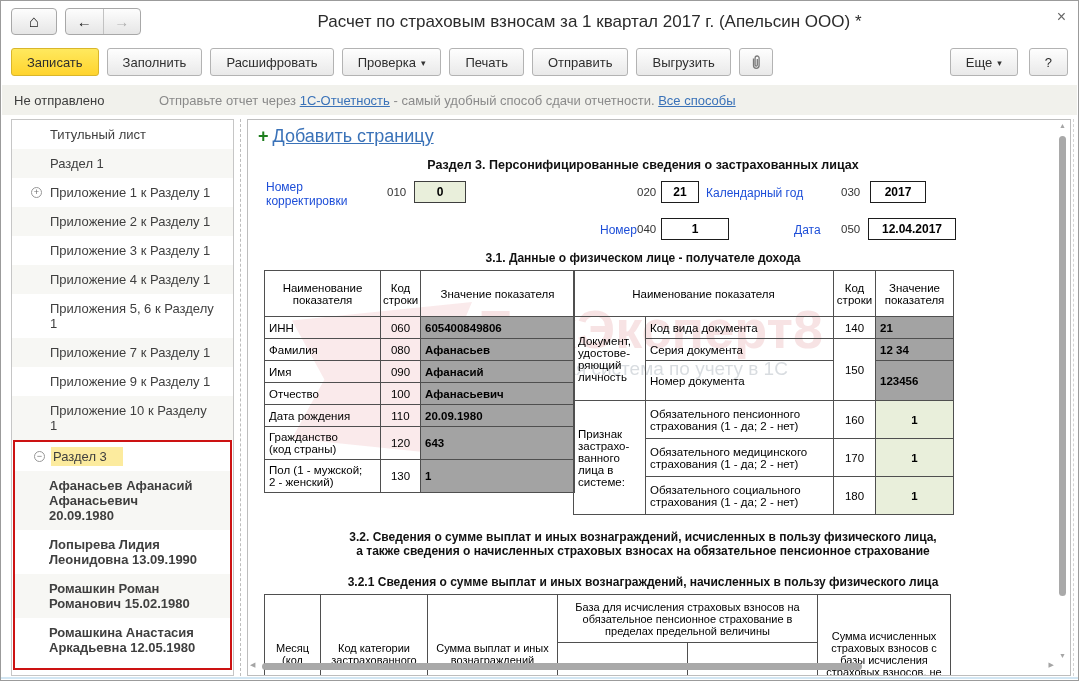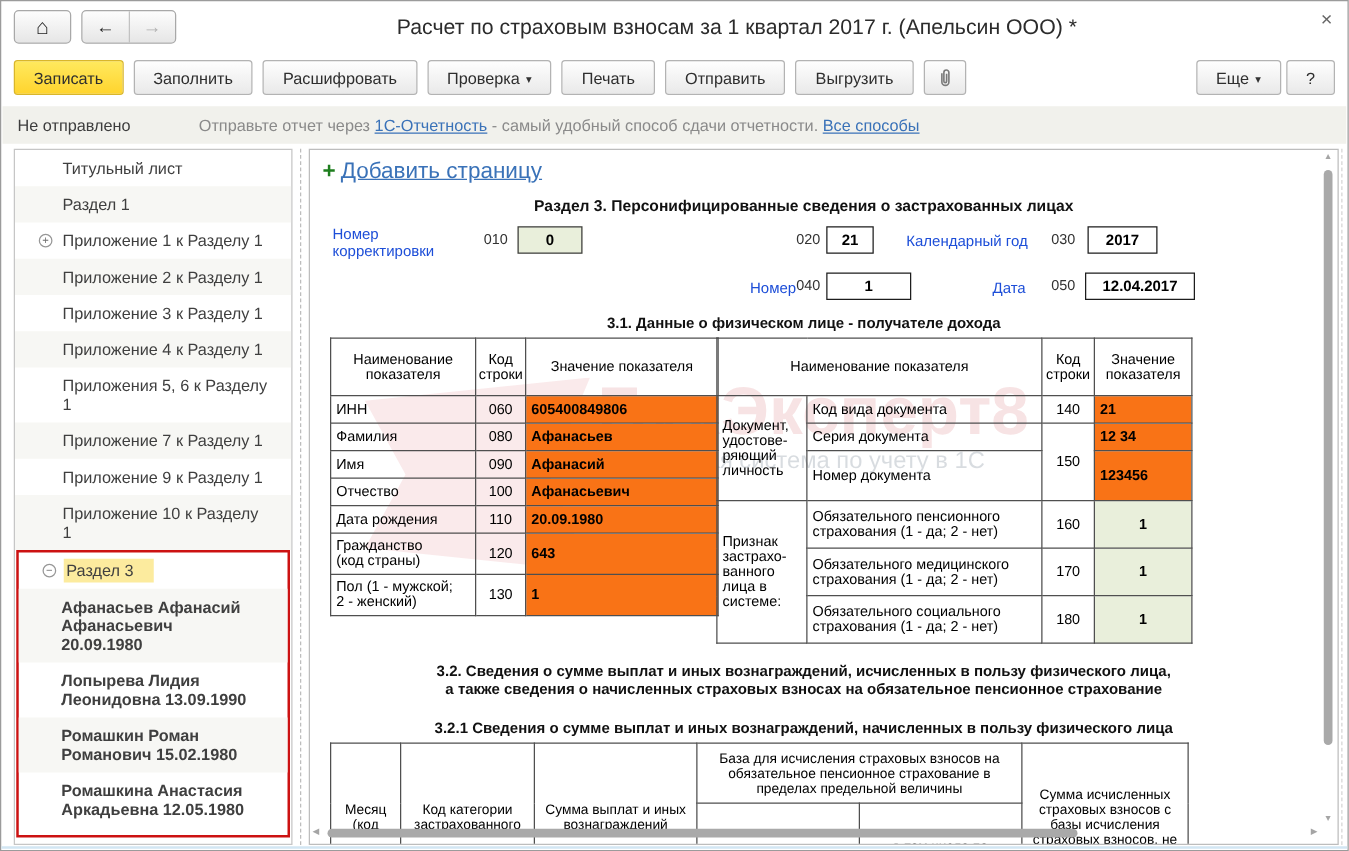--- a/index.html
+++ b/index.html
@@ -13,21 +13,21 @@
   .home{left:10px;width:46px;font-size:17px;}
   .navpair{left:64px;width:76px;padding:0;}
   .navpair .half{flex:1;text-align:center;font-size:15px;line-height:25px;}
   .navpair .half.back{border-right:1px solid #c2c2c2;font-weight:bold;}
   .navpair .half.fwd{color:#b0b0b0;font-weight:bold;}
   .win-title{position:absolute;left:140px;right:40px;top:11px;text-align:center;
              font-size:17px;color:#2b2b2b;white-space:nowrap;overflow:hidden;}
   .close-x{position:absolute;top:8px;right:12px;font-size:16px;color:#666;cursor:pointer;line-height:16px;}
   
   .toolbar{position:absolute;left:10px;top:47px;display:flex;gap:8px;align-items:center;}
-  .toolbar-right{position:absolute;right:10px;top:47px;display:flex;gap:4px;align-items:center;}
+  .toolbar-right{position:absolute;right:10px;top:47px;display:flex;gap:11px;align-items:center;}
   .btn{height:28px;padding:12px 15px;border:1px solid #b3b3b3;border-radius:3px;
        background:linear-gradient(#fefefe,#e9e9e9);font-size:13px;color:#2e2e2e;
        display:flex;align-items:center;gap:5px;cursor:pointer;box-sizing:border-box;white-space:nowrap;}
   .btn.primary{background:linear-gradient(#ffe95e,#ffd42e);border-color:#d9b62b;}
   .btn .caret{font-size:9px;color:#333;margin-top:2px;}
   .btn.iconic{padding:0 10px;}
   
   .statusbar{position:absolute;left:1px;right:1px;top:84px;height:30px;background:#f1f1ec;
              display:flex;align-items:center;font-size:13px;}
   .status-state{margin-left:12px;color:#3d3d3d;width:145px;}
@@ -60,21 +60,21 @@
   .fbox{position:absolute;height:20px;border:1px solid #1d1d1d;background:#fff;font-weight:bold;
         font-size:12px;text-align:center;line-height:20px;color:#000;box-sizing:content-box;cursor:text;}
   .fbox.green{background:#e9efdb;border-color:#3e3e3e;}
   .sub-title{position:absolute;left:0;width:790px;text-align:center;font-weight:bold;font-size:12px;color:#111;}
   
   table.grid{border-collapse:collapse;position:absolute;table-layout:fixed;}
   table.grid th,table.grid td{border:1px solid #4f4f4f;font-size:11.5px;padding:1px 4px;
         color:#000;overflow:hidden;box-sizing:border-box;}
   table.grid th{font-weight:normal;text-align:center;vertical-align:middle;padding:2px;}
   td.c{text-align:center;}
-  td.val{background:#f97316;font-weight:bold;margin-top:6px;}
+  td.val{background:#a3a3a3;font-weight:bold;margin-top:6px;}
   td.valc{background:#e9efdb;font-weight:bold;text-align:center;}
   td.grp{vertical-align:middle;}
   tr.h22{height:22px;} tr.h33{height:33px;} tr.h40{height:40px;} tr.h38{height:38px;}
   tr.hhead{height:46px;}
   
   table.t321 td{vertical-align:middle;font-size:11px;text-align:center;}
   td.vtop{vertical-align:top;padding-top:6px;}
   
   .vscroll{position:absolute;right:2px;top:2px;width:11px;bottom:16px;}
   .vscroll .arr{position:absolute;left:0;width:11px;font-size:7px;color:#a5a5a5;text-align:center;cursor:pointer;}
@@ -187,21 +187,21 @@
   <div class="sec-title">Раздел 3. Персонифицированные сведения о застрахованных лицах</div>
 
   <div class="flabel pre" style="left:18px;top:60px;width:104px;">Номер
 корректировки</div>
   <div class="fcode" style="left:139px;top:66px;">010</div>
   <div class="fbox green" style="left:166px;top:61px;width:50px;">0</div>
 
   <div class="fcode" style="left:389px;top:66px;">020</div>
   <div class="fbox" style="left:413px;top:61px;width:36px;">21</div>
 
-  <div class="flabel" style="left:477px;top:66px;text-align:center;">Календарный год</div>
+  <div class="flabel" style="left:458px;top:66px;text-align:center;">Календарный год</div>
   <div class="fcode" style="left:593px;top:66px;">030</div>
   <div class="fbox" style="left:622px;top:61px;width:54px;">2017</div>
 
   <div class="flabel" style="left:352px;top:103px;">Номер</div>
   <div class="fcode" style="left:389px;top:103px;">040</div>
   <div class="fbox" style="left:413px;top:98px;width:66px;">1</div>
 
   <div class="flabel" style="left:546px;top:103px;">Дата</div>
   <div class="fcode" style="left:593px;top:103px;">050</div>
   <div class="fbox" style="left:620px;top:98px;width:86px;">12.04.2017</div>

